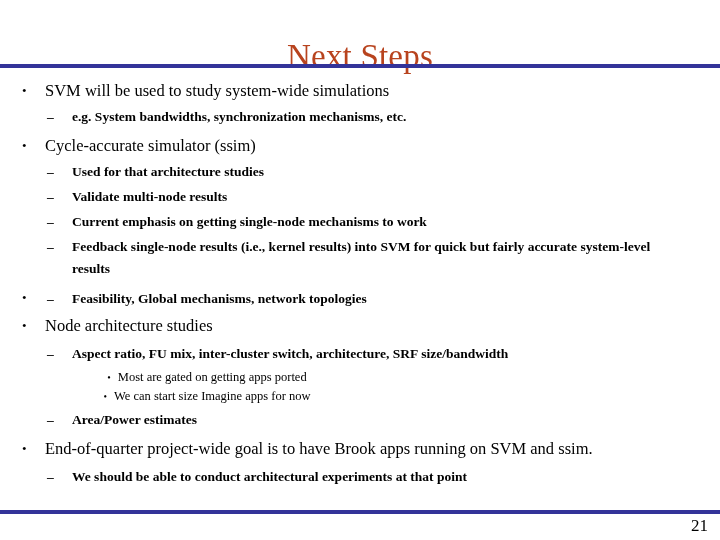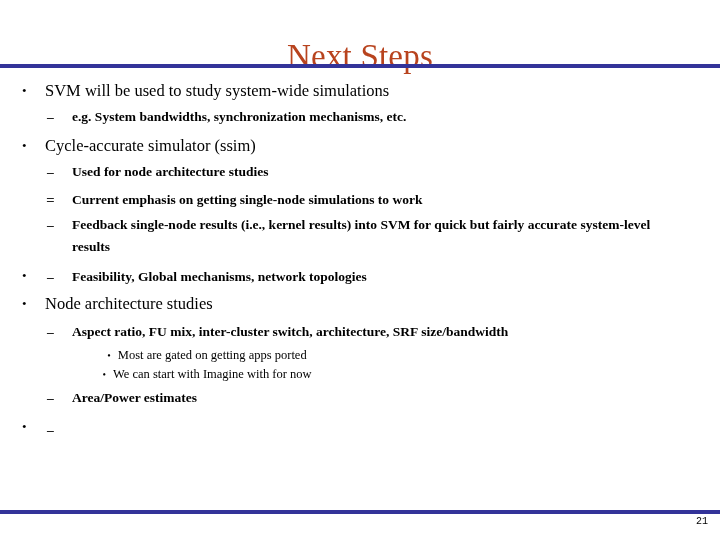--- a/index.html
+++ b/index.html
@@ -109,23 +109,23 @@
   }
 
   .spacer-sm { height: 5px; }
   .spacer-xs { height: 3px; }
 
   
   .page-number {
     position: absolute;
     right: 12px;
     top: 516px;
-    font-size: 10px;
+    font-size: 17px;
     color: #000000;
-    font-family: Liberation Mono, monospace;
+    font-family: Liberation Serif, serif;
     margin-left: 20px;
   }
 </style>
 </head>
 <body>
 
 <div class="slide">
 
   <h1 class="slide-title">Next Steps</h1>
 
@@ -149,34 +149,35 @@
 
     <div class="line lvl1">
       <span class="marker">•</span>
       <span>Cycle-accurate simulator (ssim)</span>
     </div>
 
     <div class="spacer-xs"></div>
 
     <div class="line lvl2">
       <span class="marker">–</span>
-      <span>Used for node architecture studies</span>
-    </div>
-
-    <div class="spacer-xs"></div>
-
-    <div class="line lvl2">
-      <span class="marker">–</span>
-    </div>
-
-    <div class="spacer-xs"></div>
-
-    <div class="line lvl2">
-      <span class="marker">–</span>
-      <span>Current emphasis on getting single-node simulations to work</span>
+      <span>Used for that architecture studies</span>
+    </div>
+
+    <div class="spacer-xs"></div>
+
+    <div class="line lvl2">
+      <span class="marker">–</span>
+      <span>Validate multi-node results</span>
+    </div>
+
+    <div class="spacer-xs"></div>
+
+    <div class="line lvl2">
+      <span class="marker">–</span>
+      <span>Current emphasis on getting single-node mechanisms to work</span>
     </div>
 
     <div class="spacer-xs"></div>
 
     <div class="line lvl2">
       <span class="marker">–</span>
       <span>Feedback single-node results (i.e., kernel results) into SVM for quick but fairly accurate system-level results</span>
     </div>
 
     <div class="spacer-sm"></div>
@@ -206,40 +207,42 @@
       <span>Aspect ratio, FU mix, inter-cluster switch, architecture, SRF size/bandwidth</span>
     </div>
 
     <div class="spacer-xs"></div>
 
     <div class="line lvl3">
       <span class="marker">•</span><span>Most are gated on getting apps ported</span>
     </div>
 
     <div class="line lvl3">
-      <span class="marker">•</span><span>We can start with Imagine with for now</span>
+      <span class="marker">•</span><span>We can start size Imagine apps for now</span>
     </div>
 
     <div class="spacer-xs"></div>
 
     <div class="line lvl2">
       <span class="marker">–</span>
       <span>Area/Power estimates</span>
     </div>
 
     <div class="spacer-sm"></div>
 
     <div class="line lvl1">
       <span class="marker">•</span>
-    </div>
-
-    <div class="spacer-sm"></div>
-
-    <div class="line lvl2">
-      <span class="marker">–</span>
+      <span>End-of-quarter project-wide goal is to have Brook apps running on SVM and ssim.</span>
+    </div>
+
+    <div class="spacer-sm"></div>
+
+    <div class="line lvl2">
+      <span class="marker">–</span>
+      <span>We should be able to conduct architectural experiments at that point</span>
     </div>
 
   </div>
 
   <div class="rule rule-bottom"></div>
 
   <div class="page-number">21</div>
 
 </div>
 

